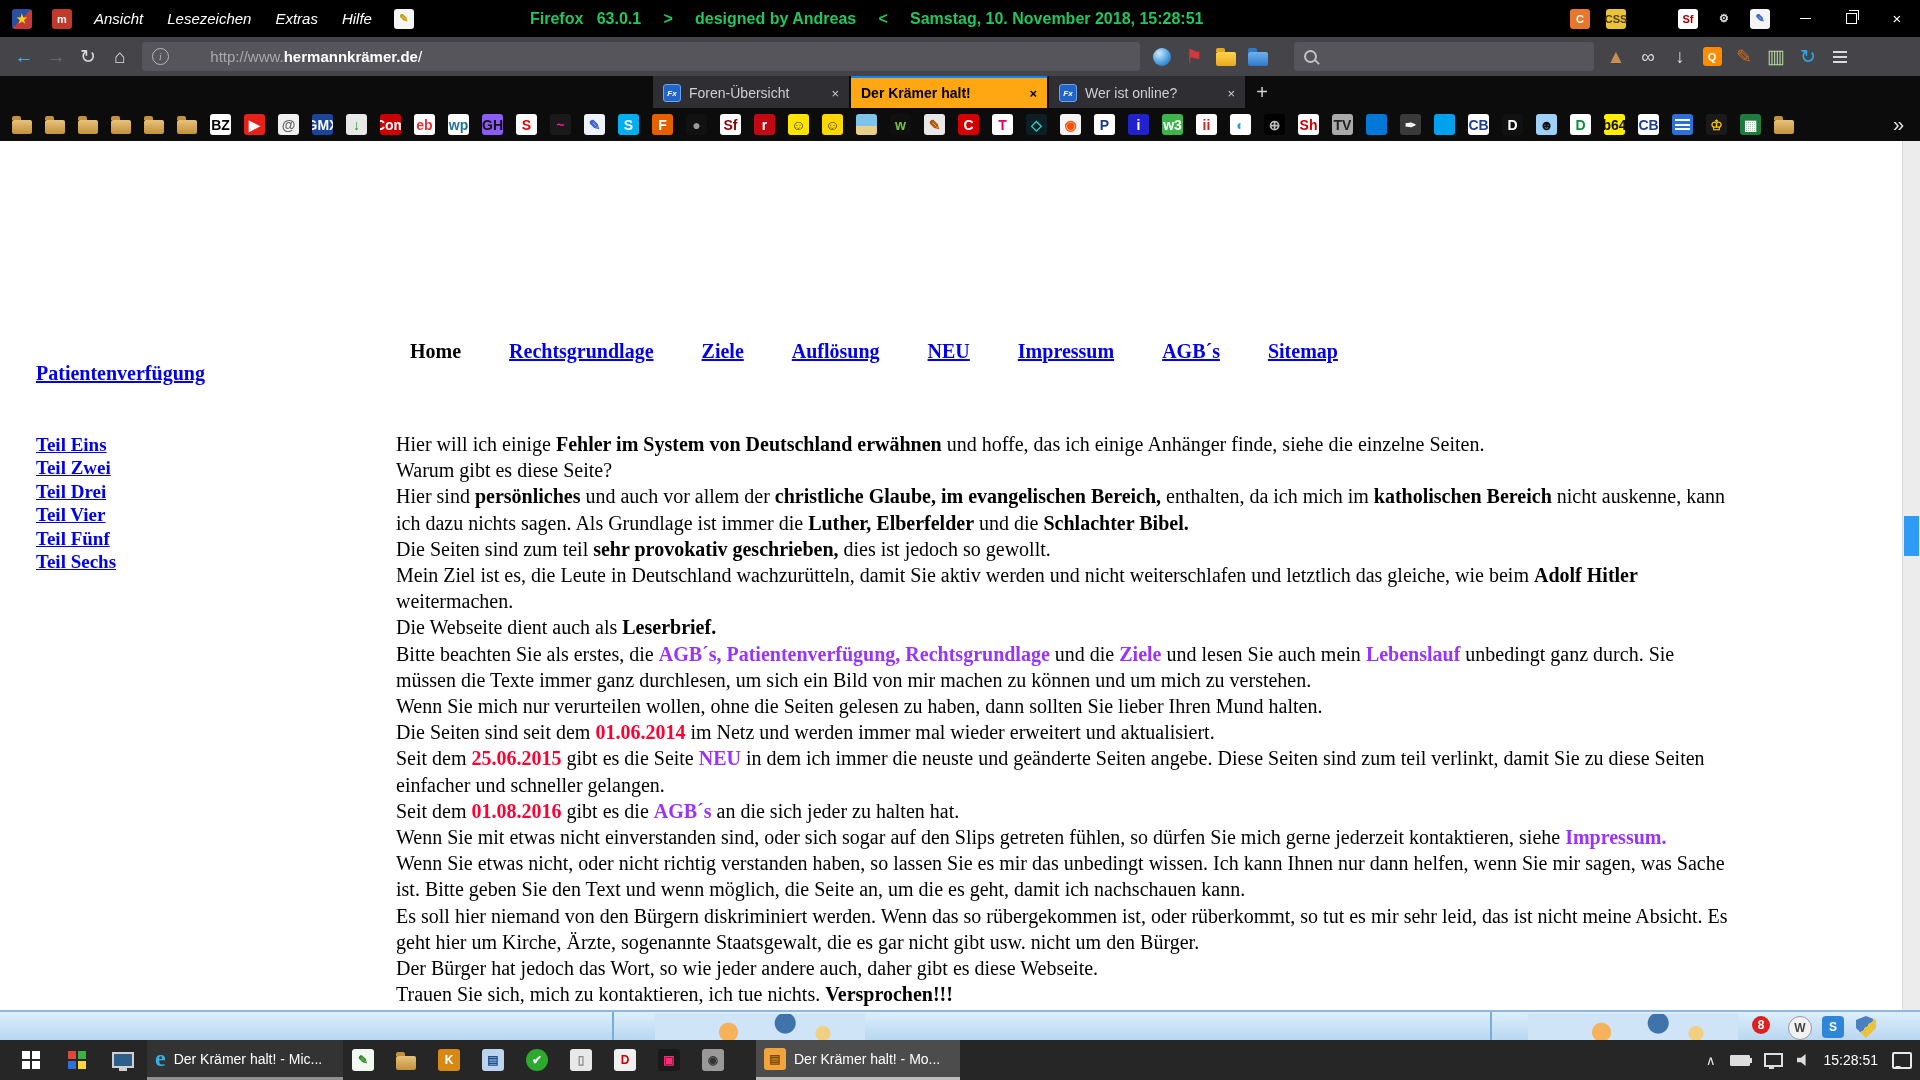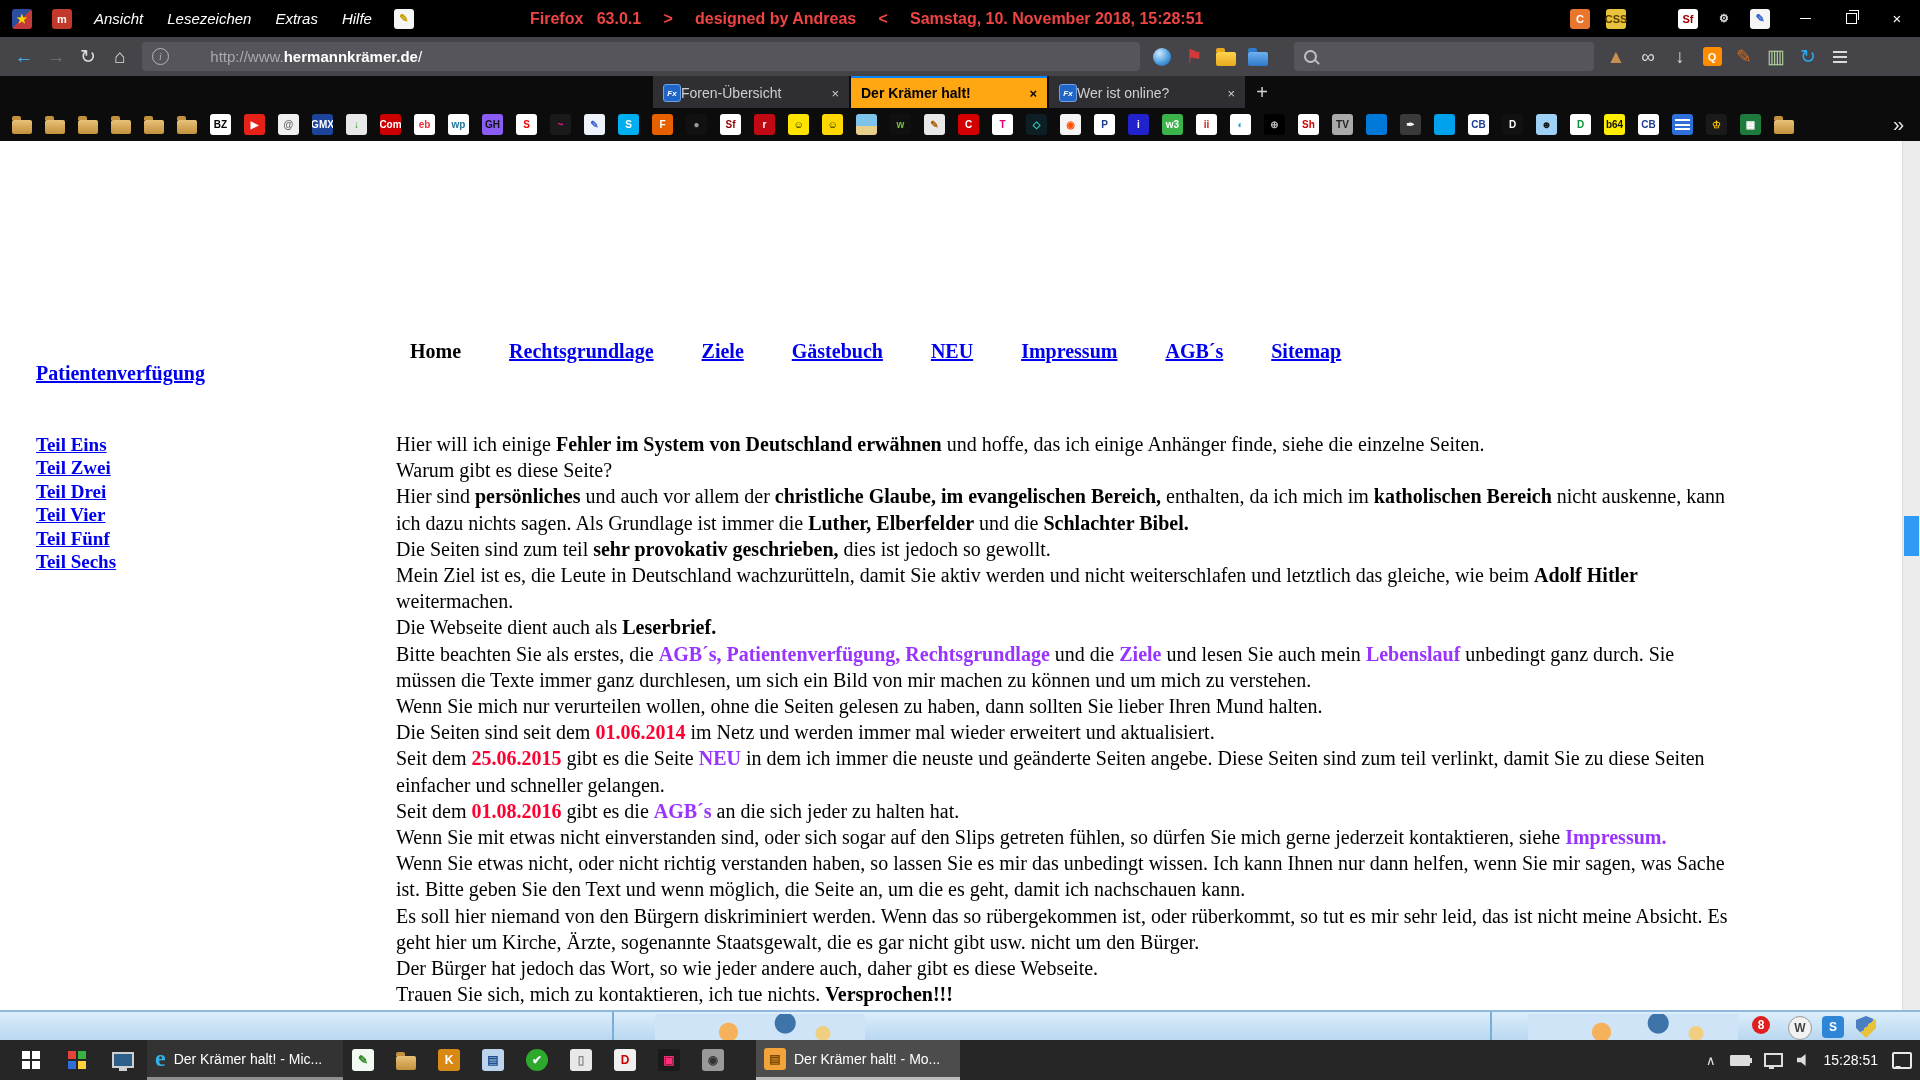--- a/index.html
+++ b/index.html
@@ -5,21 +5,21 @@
   html,body{margin:0;padding:0;background:#000;}
   .screen{position:relative;width:1920px;height:1080px;overflow:hidden;background:#000;
           font-family:"Liberation Sans",sans-serif;}
   
   .menubar{position:absolute;left:0;top:0;width:1920px;height:37px;background:#000;color:#fff;}
   .menubar-left{position:absolute;left:12px;top:0;height:37px;display:flex;align-items:center;gap:20px;}
   .mini-ico{width:20px;height:20px;border-radius:3px;display:flex;align-items:center;justify-content:center;
             font-size:11px;font-weight:bold;}
   .flag-ico{background:linear-gradient(135deg,#2b4f9e 50%,#c23a3a 50%);color:#ffd700;font-size:12px;}
   .menu-item{font-size:15px;color:#fff;padding:0 2px;cursor:default;font-style:italic;}
-  .menubar-title{position:absolute;left:530px;top:0;height:37px;line-height:37px;color:#ef4444;
+  .menubar-title{position:absolute;left:530px;top:0;height:37px;line-height:37px;color:#22c55e;
                  font-weight:bold;font-size:16px;white-space:pre;}
   .menubar-right{position:absolute;right:150px;top:0;height:37px;display:flex;align-items:center;gap:16px;}
   .win-controls{position:absolute;right:0;top:0;height:37px;display:flex;}
   .wc{width:46px;height:37px;display:flex;align-items:center;justify-content:center;color:#fff;font-size:15px;}
   .min-bar{width:11px;height:1px;background:#fff;display:inline-block;}
   .restore{width:9px;height:9px;border:1px solid #fff;position:relative;}
   .restore::before{content:"";position:absolute;top:-4px;left:2px;width:9px;height:9px;border:1px solid #fff;
                    border-bottom:none;border-left:none;}
   
   .navbar{position:absolute;left:0;top:37px;width:1920px;height:39px;background:#454549;
@@ -44,33 +44,33 @@
   
   .folder{width:20px;height:14px;background:linear-gradient(#ffd44d,#e8a91f);border-radius:2px;position:relative;margin-top:5px;}
   .folder::before{content:"";position:absolute;top:-4px;left:0;width:9px;height:4px;background:#e8a91f;border-radius:2px 2px 0 0;}
   .folder.blue{background:linear-gradient(#6db1f0,#2f79c9);}
   .folder.blue::before{background:#2f79c9;}
   .folder.tan{background:linear-gradient(#e8c179,#c2913c);}
   .folder.tan::before{background:#c2913c;}
   
   .tabbar{position:absolute;left:0;top:76px;width:1920px;height:32px;background:#0c0c0d;display:flex;}
   .tabs{position:absolute;left:653px;top:0;height:32px;display:flex;align-items:stretch;}
-  .tab{width:196px;display:flex;align-items:center;padding:0 10px;box-sizing:border-box;
+  .tab{width:196px;display:flex;align-items:center;gap:8px;padding:0 10px;box-sizing:border-box;
        background:#2f2f33;color:#cfcfd2;font-size:14px;margin-right:2px;border-top:2px solid #2f2f33;}
   .tab .t-title{white-space:nowrap;overflow:hidden;text-overflow:ellipsis;flex:1;}
   .tab.active{background:#ffa713;color:#000;font-weight:bold;border-top:2px solid #0a84ff;}
   .favicon{width:16px;height:16px;background:#2065c7;border:1px solid #6aa3e8;border-radius:3px;color:#fff;
            font-size:8px;font-style:italic;font-weight:bold;display:flex;align-items:center;justify-content:center;flex:none;}
   .tab-close{font-size:13px;}
   .newtab{width:30px;display:flex;align-items:center;justify-content:center;color:#d0d0d2;font-size:20px;}
   
   .bookmarksbar{position:absolute;left:0;top:108px;width:1920px;height:33px;background:#0c0c0d;
                 display:flex;align-items:center;padding-left:12px;box-sizing:border-box;gap:13px;}
   .bm{width:21px;height:21px;border-radius:3px;display:flex;align-items:center;justify-content:center;
-      font-size:10px;font-weight:bold;flex:none;overflow:hidden;}
+      font-size:14px;font-weight:bold;flex:none;overflow:hidden;}
   .bm.photo{background:linear-gradient(#7ec3ea 55%,#e8d08a 55%);}
   .bm.win{display:grid;grid-template-columns:8px 8px;grid-template-rows:8px 8px;gap:1px;place-content:center;}
   .bm.win i{background:#fff;}
   .bm.list{background:#2e6fd8;display:flex;flex-direction:column;justify-content:space-evenly;align-items:stretch;padding:3px;box-sizing:border-box;}
   .bm.list i{display:block;height:2px;background:#fff;}
   .bm-chevron{margin-left:auto;margin-right:16px;color:#e8e8e8;font-size:20px;}
   
   .content{position:absolute;left:0;top:141px;width:1920px;height:869px;background:#fff;
            font-family:"Liberation Serif",serif;}
   .scrollbar{position:absolute;right:0;top:0;width:17px;height:100%;background:#ececec;border-left:1px solid #dcdcdc;}
@@ -300,21 +300,21 @@
       <span class="bm" style="background: rgb(31, 122, 61); color: rgb(255, 255, 255);">▦</span>
       <span class="folder tan"></span>
       <span class="bm-chevron">»</span>
     </div>
 
   <div class="content">
     <div class="page-nav" id="pagenav">
         <span class="current">Home</span>
         <span class="plink">Rechtsgrundlage</span>
         <span class="plink">Ziele</span>
-        <span class="plink">Gästebuch</span>
+        <span class="plink">Auflösung</span>
         <span class="plink">NEU</span>
         <span class="plink">Impressum</span>
         <span class="plink">AGB´s</span>
         <span class="plink">Sitemap</span>
       </div>
     <div class="sidebar-title">
       <span class="plink">Patientenverfügung</span>
     </div>
     <div class="teil-list" id="teil-list">
         <span class="plink">Teil Eins</span>

